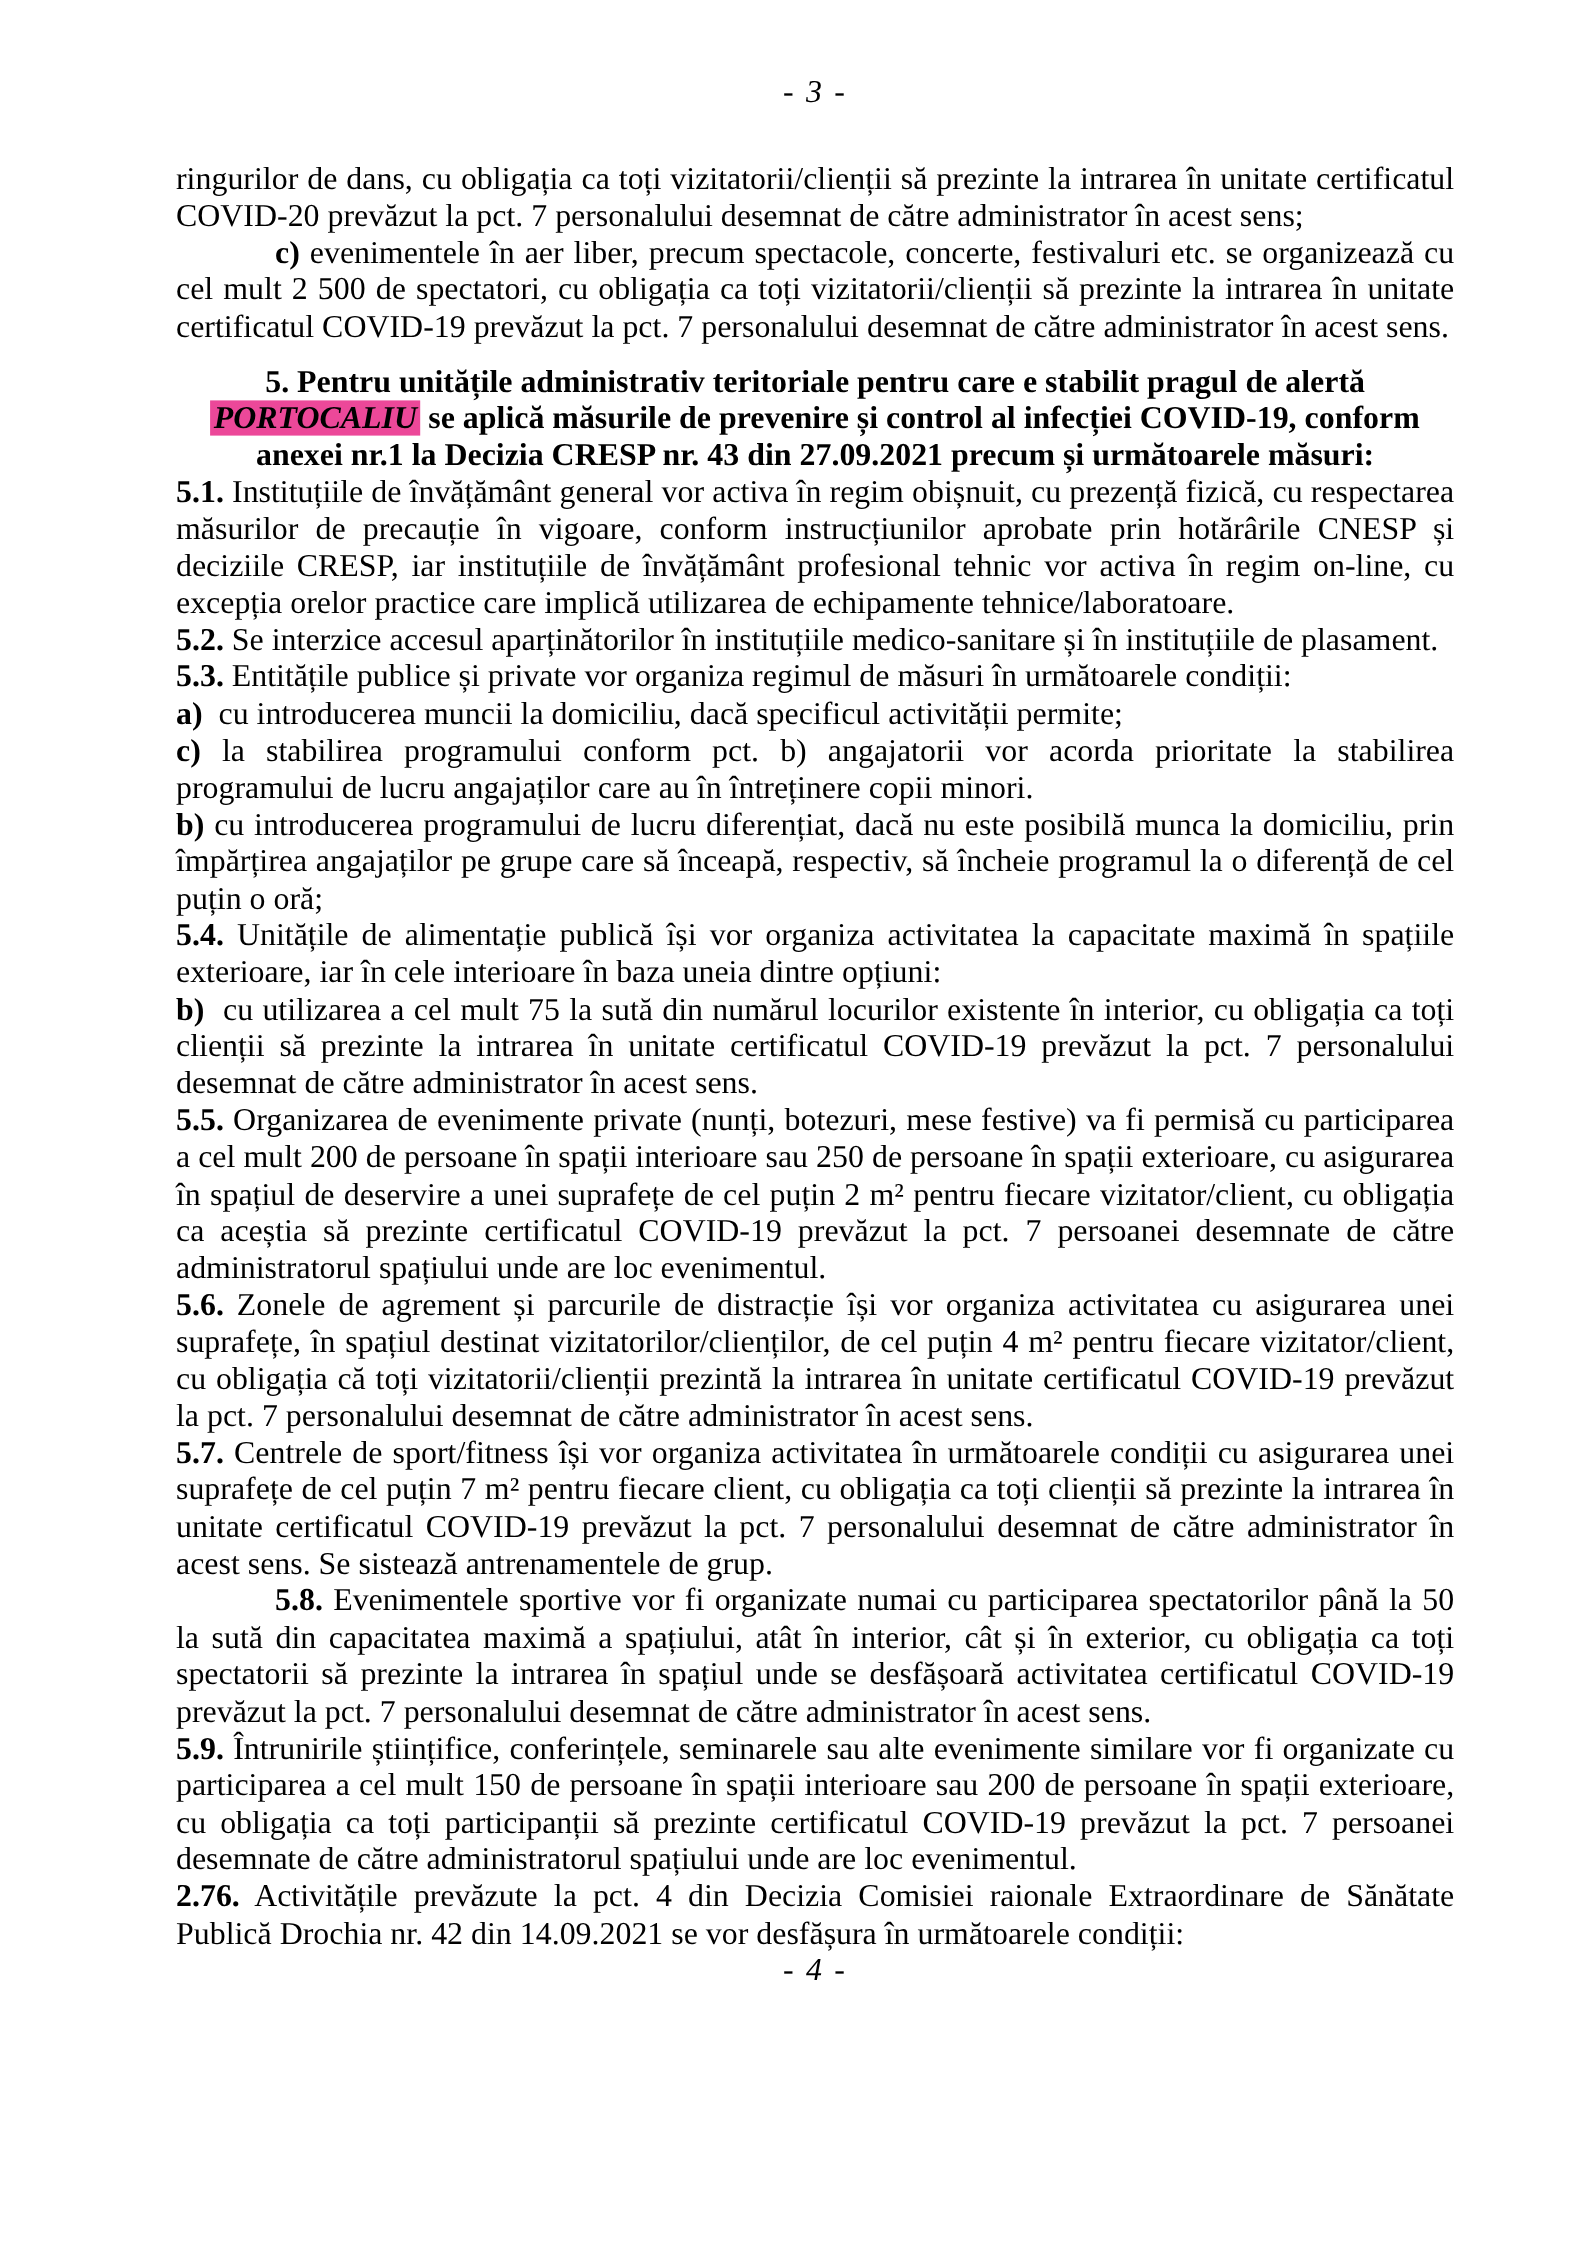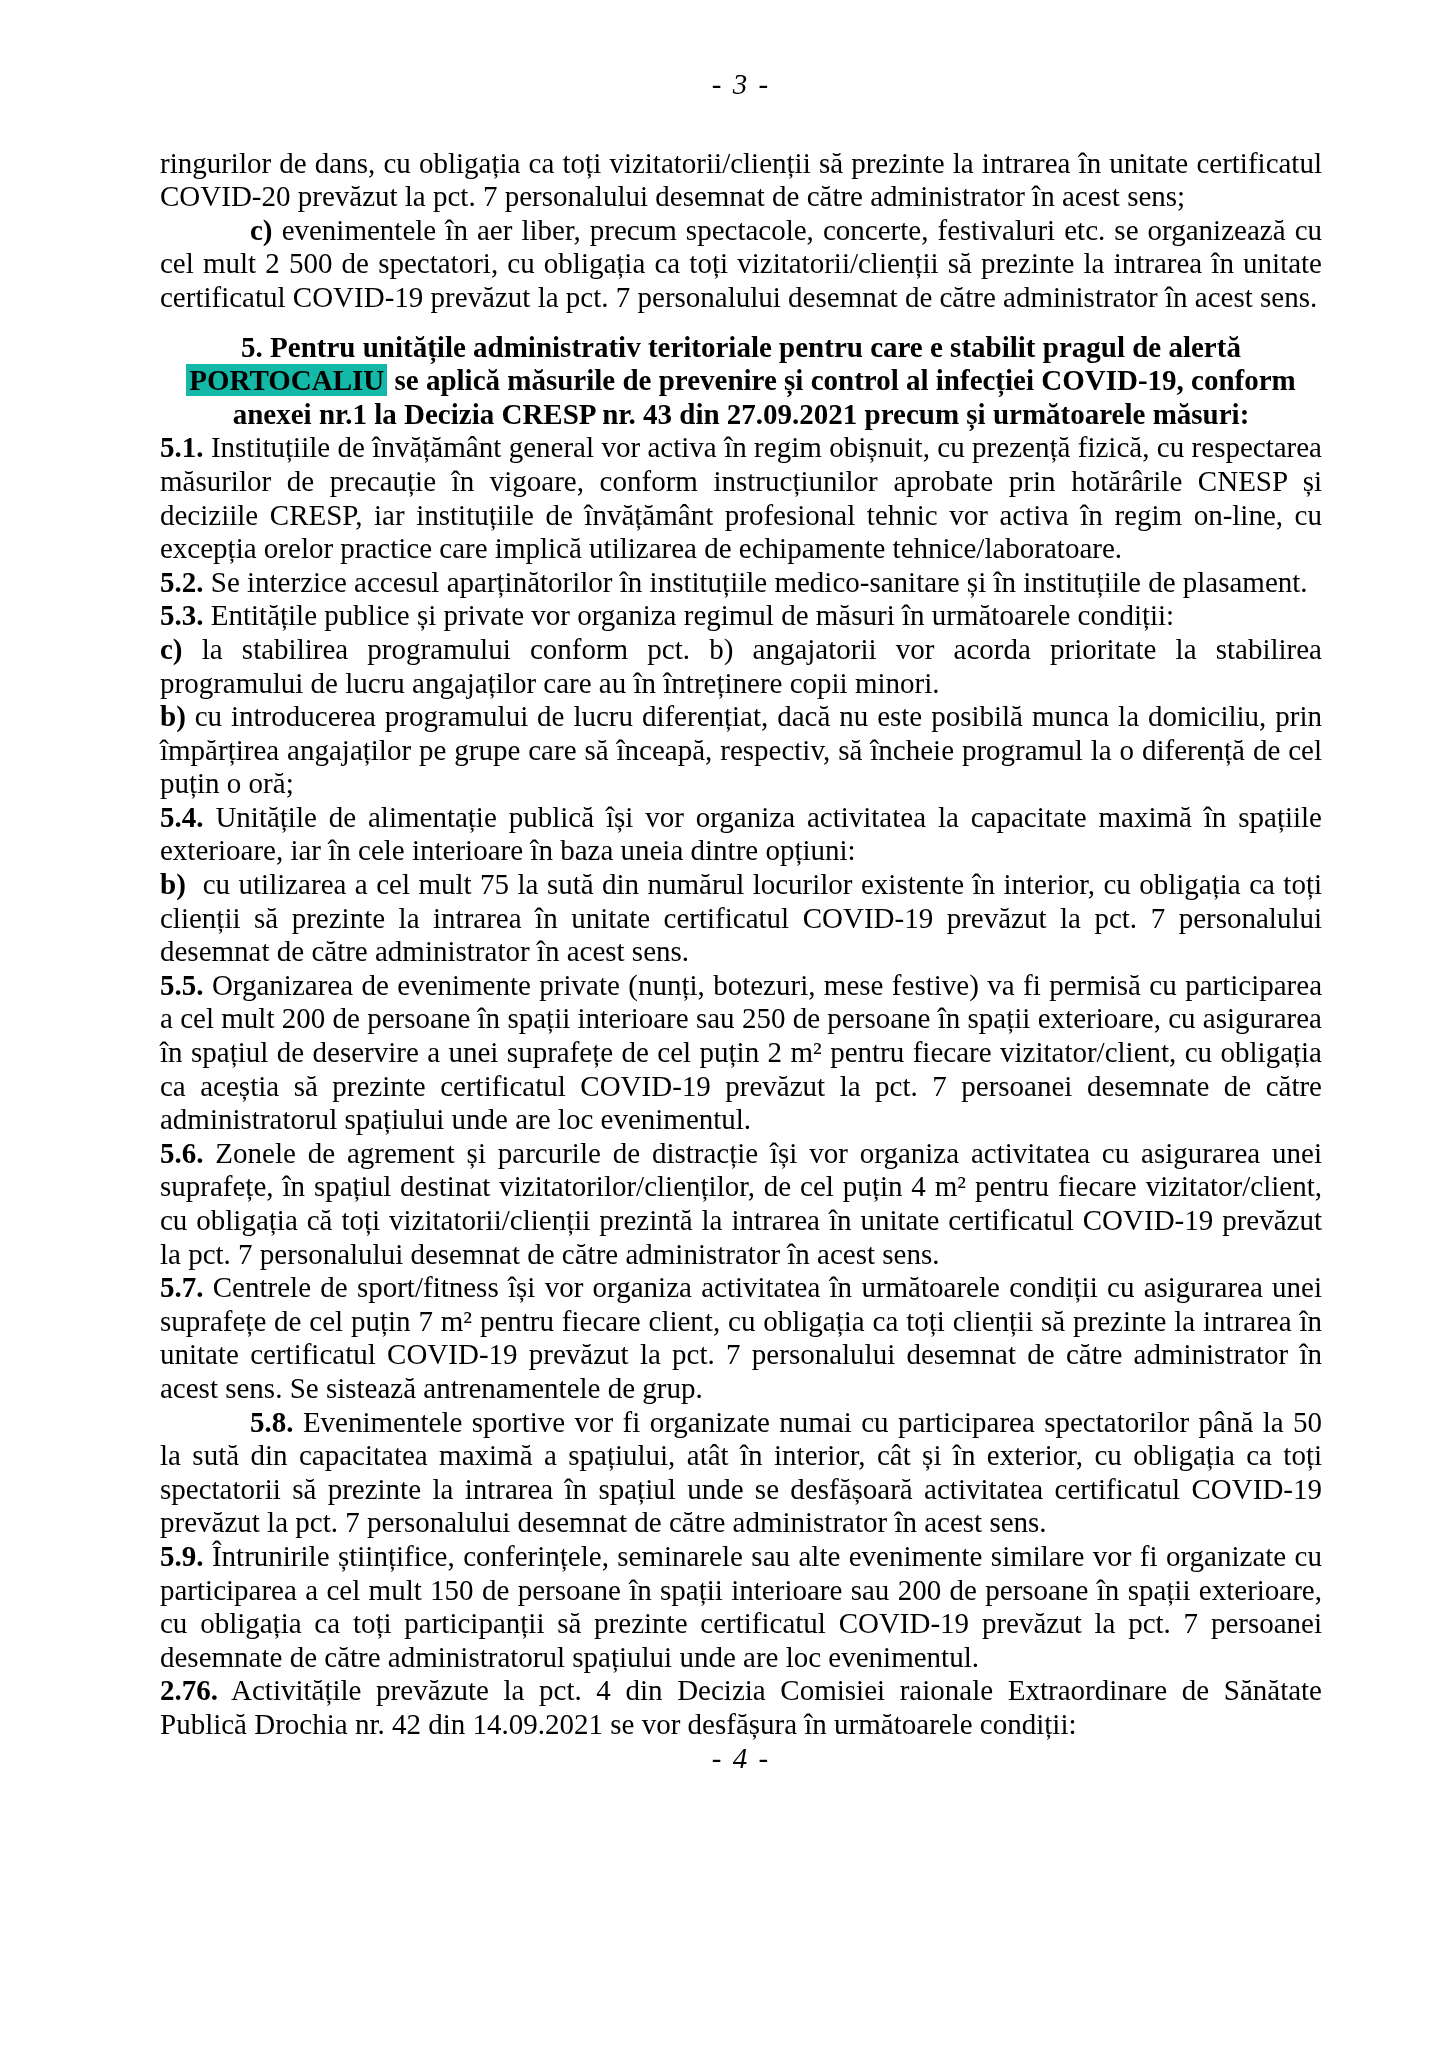--- a/index.html
+++ b/index.html
@@ -38,22 +38,23 @@
   }
   .lead {
     font-weight: bold;
   }
   .heading {
     margin: 16px 0 0 0;
     text-align: center;
     font-weight: bold;
   }
   .hl {
-    background: #14b8a6;
+    background: #ec4899;
     padding: 0 3px;
+    font-style: italic;
   }
 </style>
 </head>
 <body>
 
 <div class="sheet">
 
   <div class="pagenum top">- 3 -</div>
 
   <p class="para"><span>ringurilor de dans, cu obligația ca toți vizitatorii/clienții să prezinte la intrarea în unitate certificatul COVID-20 prevăzut la pct. 7 personalului desemnat de către administrator în acest sens;</span></p>
@@ -61,20 +62,21 @@
   <p class="para indent"><span class="lead">c)</span><span> evenimentele în aer liber, precum spectacole, concerte, festivaluri etc. se organizează cu cel mult 2 500 de spectatori, cu obligația ca toți vizitatorii/clienții să prezinte la intrarea în unitate certificatul COVID-19 prevăzut la pct. 7 personalului desemnat de către administrator în acest sens.</span></p>
 
   <p class="heading"><span>5. Pentru unitățile administrativ teritoriale pentru care e stabilit pragul de alertă </span><span class="hl">PORTOCALIU</span><span> se aplică măsurile de prevenire și control al infecției COVID-19, conform anexei nr.1 la Decizia CRESP nr. 43 din 27.09.2021 precum și următoarele măsuri:</span></p>
 
   <p class="para"><span class="lead">5.1.</span><span> Instituțiile de învățământ general vor activa în regim obișnuit, cu prezență fizică, cu respectarea măsurilor de precauție în vigoare, conform instrucțiunilor aprobate prin hotărârile CNESP și deciziile CRESP, iar instituțiile de învățământ profesional tehnic vor activa în regim on-line, cu excepția orelor practice care implică utilizarea de echipamente tehnice/laboratoare.</span></p>
 
   <p class="para"><span class="lead">5.2.</span><span> Se interzice accesul aparținătorilor în instituțiile medico-sanitare și în instituțiile de plasament.</span></p>
 
   <p class="para"><span class="lead">5.3.</span><span> Entitățile publice și private vor organiza regimul de măsuri în următoarele condiții:</span></p>
 
+  <p class="para"><span class="lead">a)</span><span>&nbsp; cu introducerea muncii la domiciliu, dacă specificul activității permite;</span></p>
 
   <p class="para"><span class="lead">c)</span><span> la stabilirea programului conform pct. b) angajatorii vor acorda prioritate la stabilirea programului de lucru angajaților care au în întreținere copii minori.</span></p>
 
   <p class="para"><span class="lead">b)</span><span> cu introducerea programului de lucru diferențiat, dacă nu este posibilă munca la domiciliu, prin împărțirea angajaților pe grupe care să înceapă, respectiv, să încheie programul la o diferență de cel puțin o oră;</span></p>
 
   <p class="para"><span class="lead">5.4.</span><span> Unitățile de alimentație publică își vor organiza activitatea la capacitate maximă în spațiile exterioare, iar în cele interioare în baza uneia dintre opțiuni:</span></p>
 
 
   <p class="para"><span class="lead">b)</span><span>&nbsp; cu utilizarea a cel mult 75 la sută din numărul locurilor existente în interior, cu obligația ca toți clienții să prezinte la intrarea în unitate certificatul COVID-19 prevăzut la pct. 7 personalului desemnat de către administrator în acest sens.</span></p>
 

